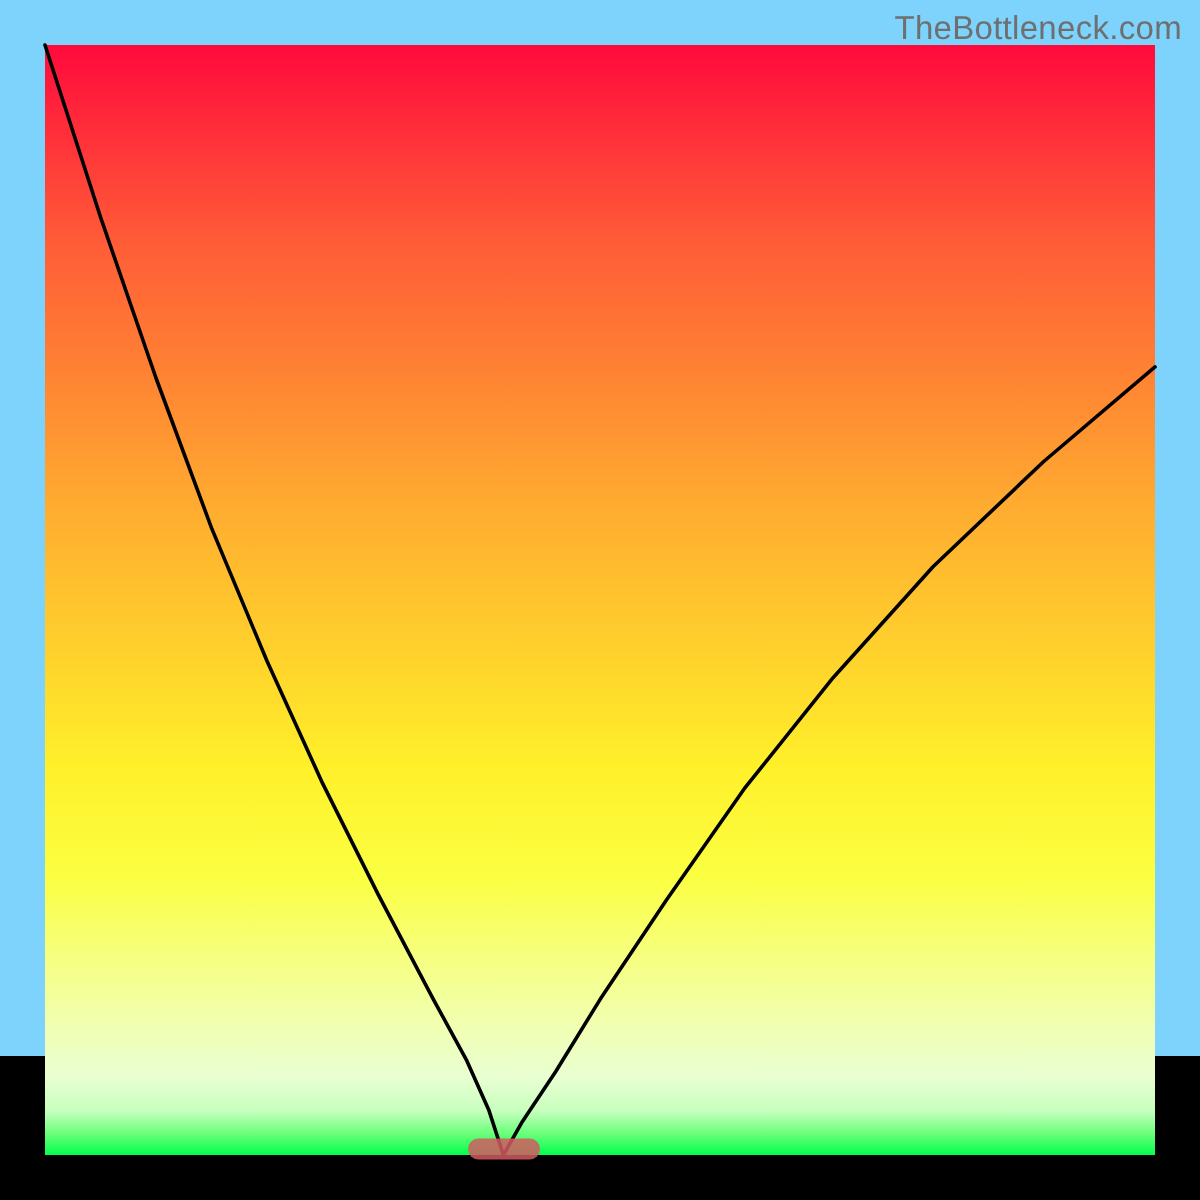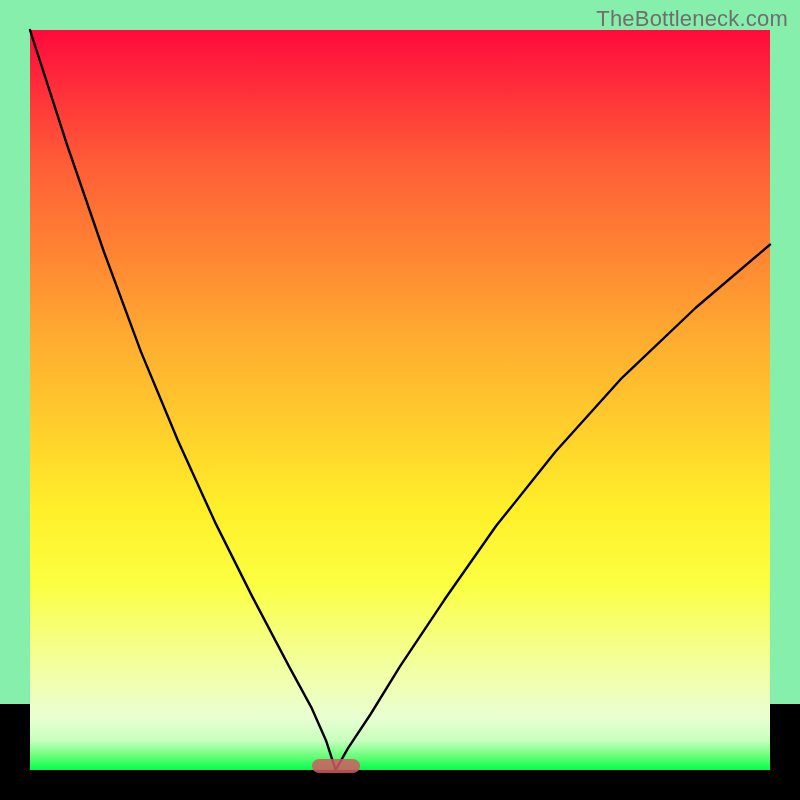--- a/index.html
+++ b/index.html
@@ -10,21 +10,21 @@
     overflow: hidden;
     background: #000;
     font-family: Arial, Helvetica, sans-serif;
   }
   .frame {
     position: absolute;
     left: 0;
     top: 0;
     width: 800px;
     height: 704px;
-    background: #86efac;
+    background: #7dd3fc;
   }
   .plot {
     position: absolute;
     left: 30px;
     top: 30px;
     width: 740px;
     height: 740px;
     
     background: linear-gradient(
       to bottom,

